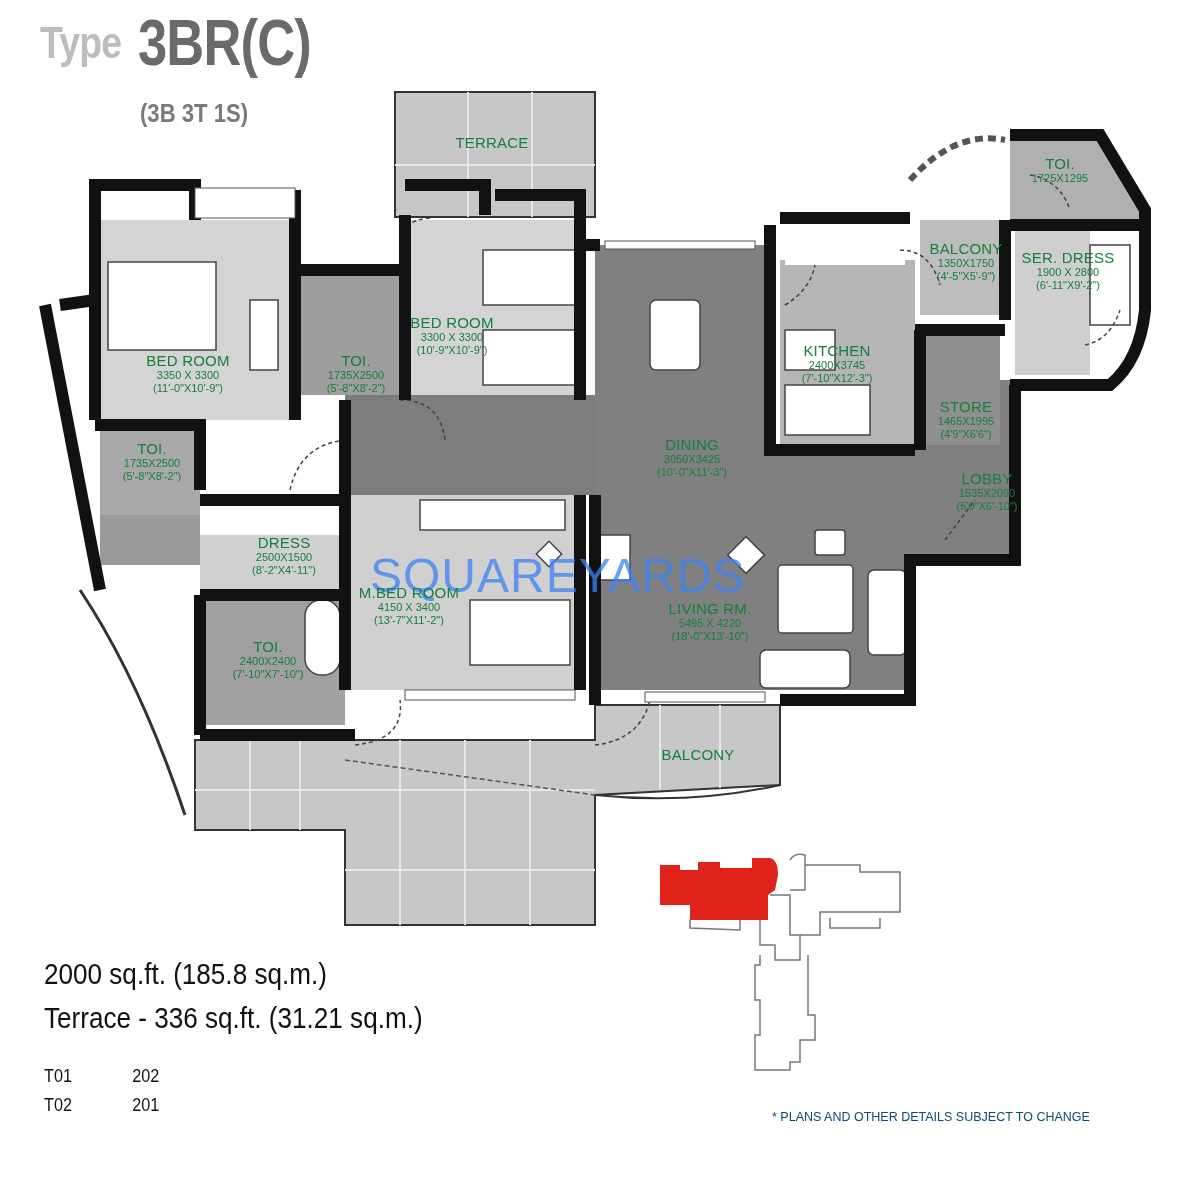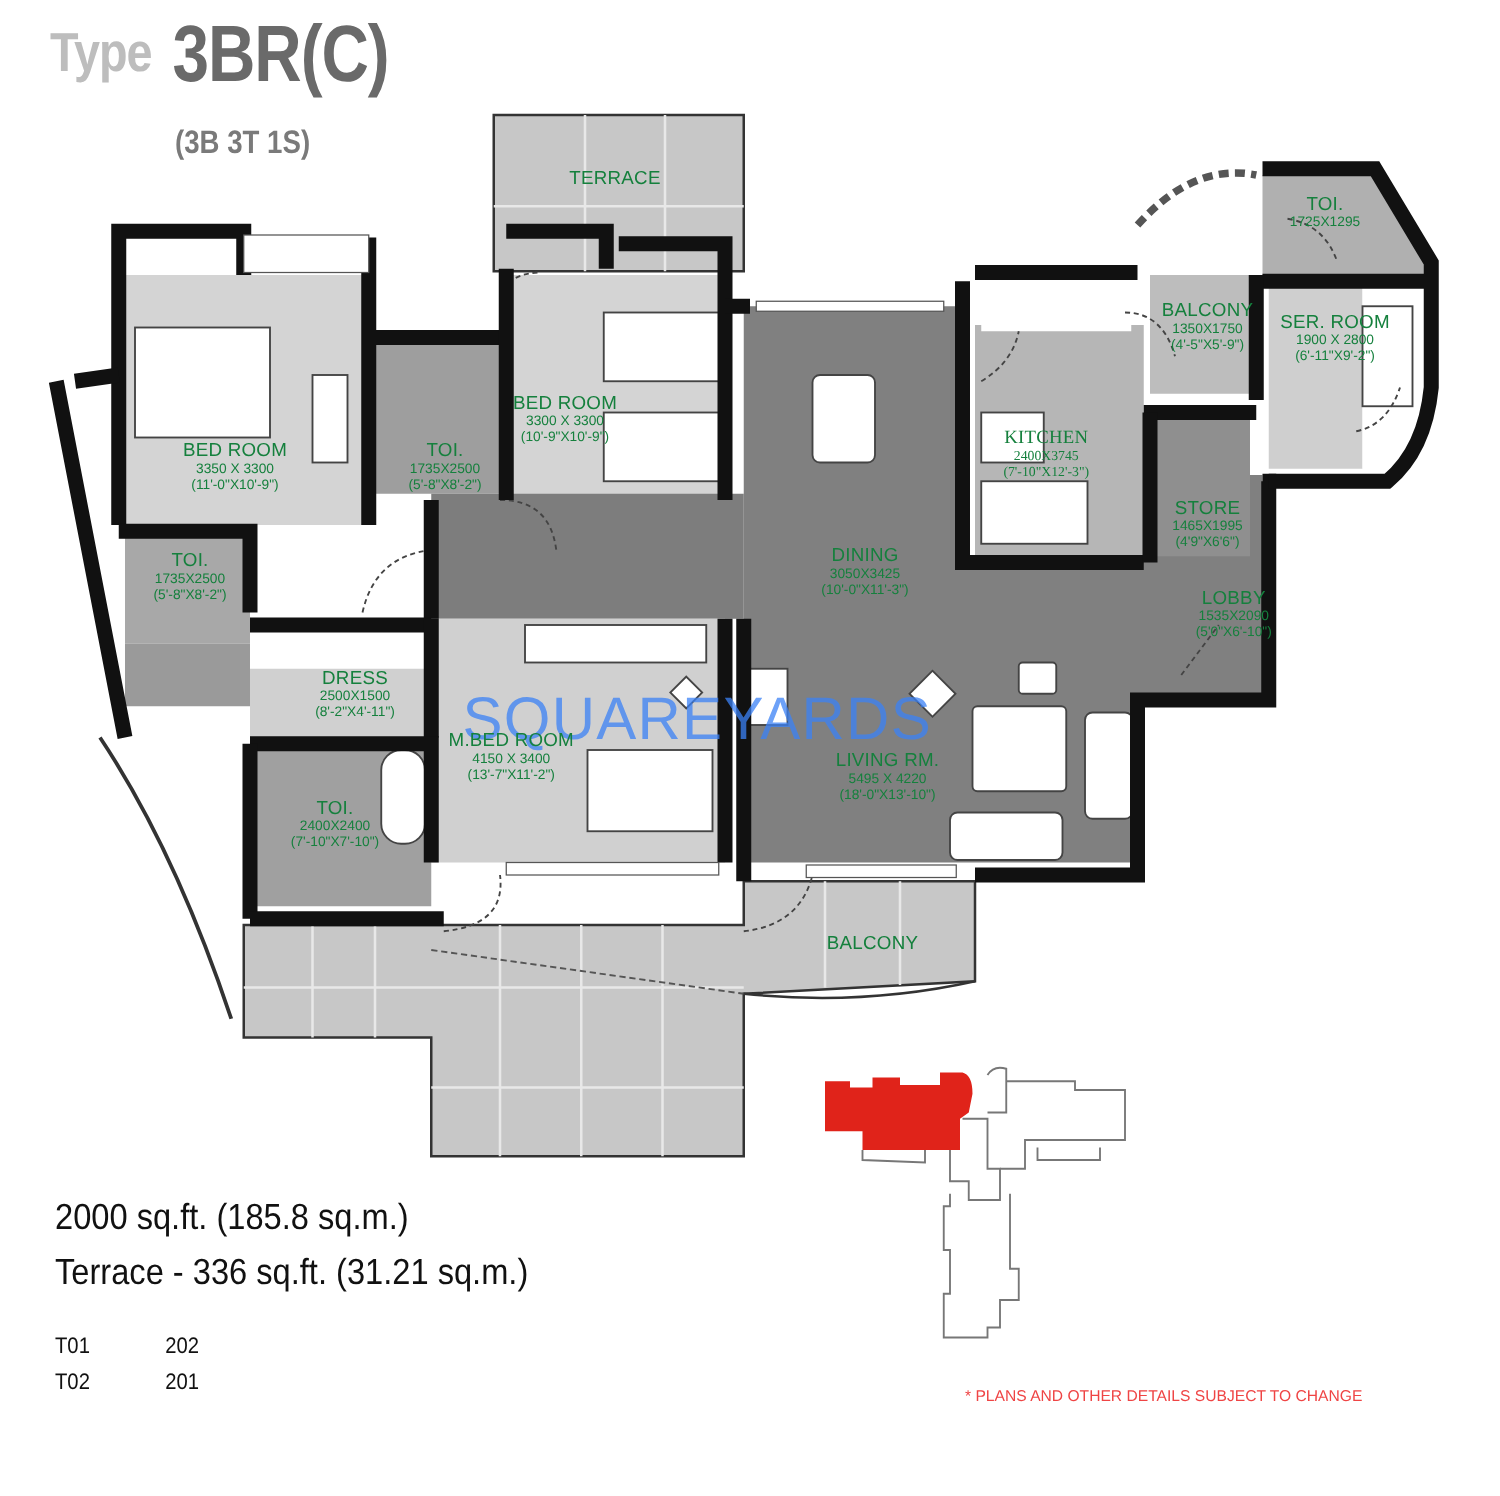--- a/index.html
+++ b/index.html
@@ -8,21 +8,21 @@
   .title-code { position:absolute; left:138px; top:6px; font-size:64px; font-weight:bold; color:#6a6a6a; transform:scaleX(0.82); transform-origin:left; letter-spacing:-1px; }
   .title-sub { position:absolute; left:140px; top:98px; font-size:26px; font-weight:bold; color:#7a7a7a; transform:scaleX(0.85); transform-origin:left; }
   svg.plan { position:absolute; left:0; top:0; }
   .lbl { position:absolute; text-align:center; color:#15803d; font-family:"Liberation Sans", sans-serif; line-height:1.15; white-space:nowrap; transform:translateX(-50%); }
   .lbl .n { font-size:15px; letter-spacing:0.2px; }
   .lbl .d { font-size:11px; }
   .area1 { position:absolute; left:44px; top:958px; font-size:29px; color:#111; transform:scaleX(0.9); transform-origin:left; }
   .area2 { position:absolute; left:44px; top:1002px; font-size:29px; color:#111; transform:scaleX(0.9); transform-origin:left; }
   .unit-row { position:absolute; left:44px; font-size:18px; color:#111; transform:scaleX(0.9); transform-origin:left; }
   .unit-row span.u { display:inline-block; width:98px; }
-  .disclaimer { position:absolute; left:772px; top:1110px; font-size:12.5px; color:#ef4444; }
+  .disclaimer { position:absolute; left:772px; top:1110px; font-size:12.5px; color:#0c4a6e; }
   .watermark { position:absolute; left:370px; top:548px; font-size:48px; color:#3b82f6; opacity:0.75; letter-spacing:1px; font-family:"Liberation Sans", sans-serif; }
 </style>
 </head>
 <body>
 
 <div class="title-type">Type</div>
 <div class="title-code">3BR(C)</div>
 <div class="title-sub">(3B 3T 1S)</div>
 
 <svg class="plan" width="1200" height="1197" viewBox="0 0 1200 1197">
@@ -193,36 +193,36 @@
     <div class="d">(5'-8"X8'-2")</div>
 </div>
 <div class="lbl" style="left:492px; top:134px;">
   <div class="n">TERRACE</div>
 </div>
 <div class="lbl" style="left:692px; top:436px;text-align:center;">
   <div class="n">DINING</div>
     <div class="d">3050X3425</div>
     <div class="d">(10'-0"X11'-3")</div>
 </div>
-<div class="lbl" style="left:837px; top:342px;font-family:Liberation Serif, serif;">
+<div class="lbl" style="left:837px; top:342px;">
   <div class="n">KITCHEN</div>
     <div class="d">2400X3745</div>
     <div class="d">(7'-10"X12'-3")</div>
 </div>
 <div class="lbl" style="left:966px; top:240px;">
   <div class="n">BALCONY</div>
     <div class="d">1350X1750</div>
     <div class="d">(4'-5"X5'-9")</div>
 </div>
 <div class="lbl" style="left:1060px; top:155px;">
   <div class="n">TOI.</div>
     <div class="d">1725X1295</div>
 </div>
 <div class="lbl" style="left:1068px; top:249px;">
-  <div class="n">SER. ROOM</div>
+  <div class="n">SER. DRESS</div>
     <div class="d">1900 X 2800</div>
     <div class="d">(6'-11"X9'-2")</div>
 </div>
 <div class="lbl" style="left:966px; top:362px;margin-top:36px;">
   <div class="n">STORE</div>
     <div class="d">1465X1995</div>
     <div class="d">(4'9"X6'6")</div>
 </div>
 <div class="lbl" style="left:987px; top:470px;">
   <div class="n">LOBBY</div>

